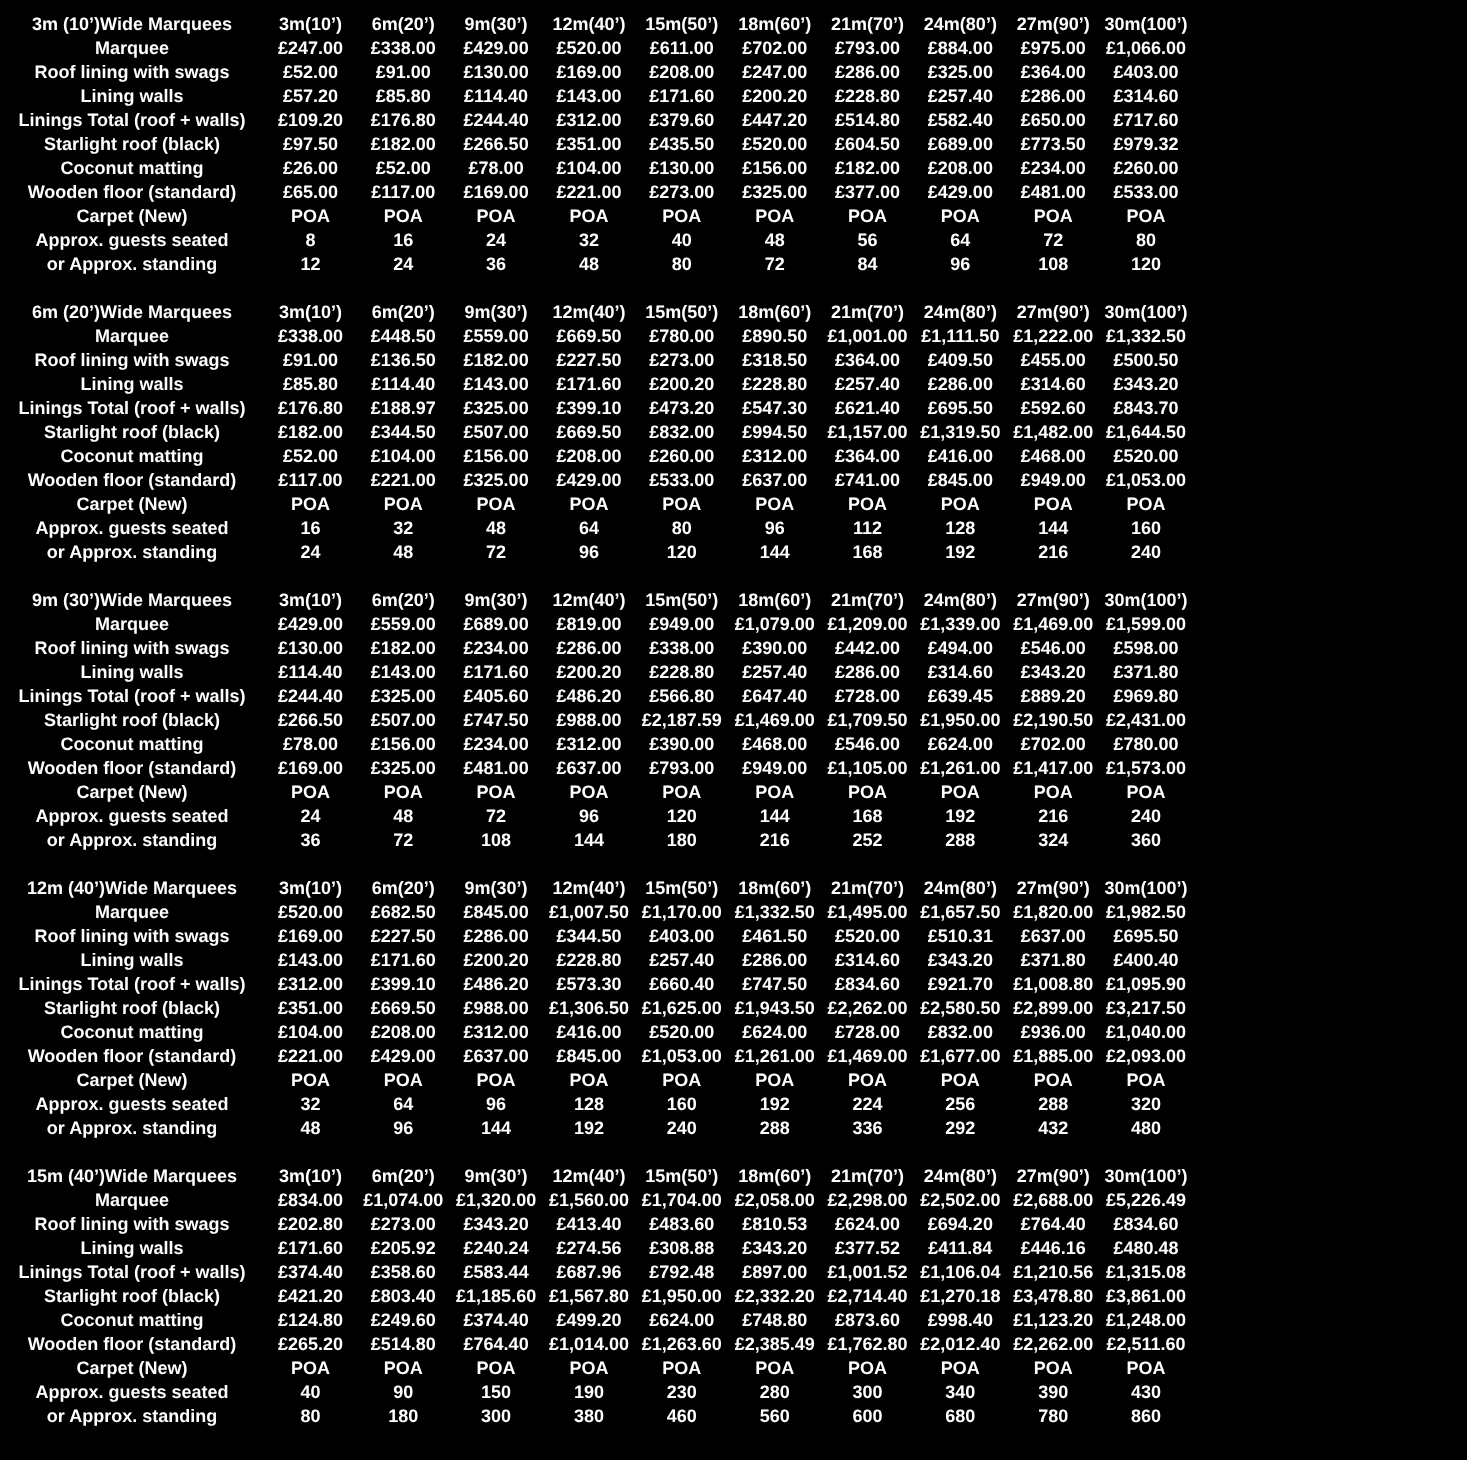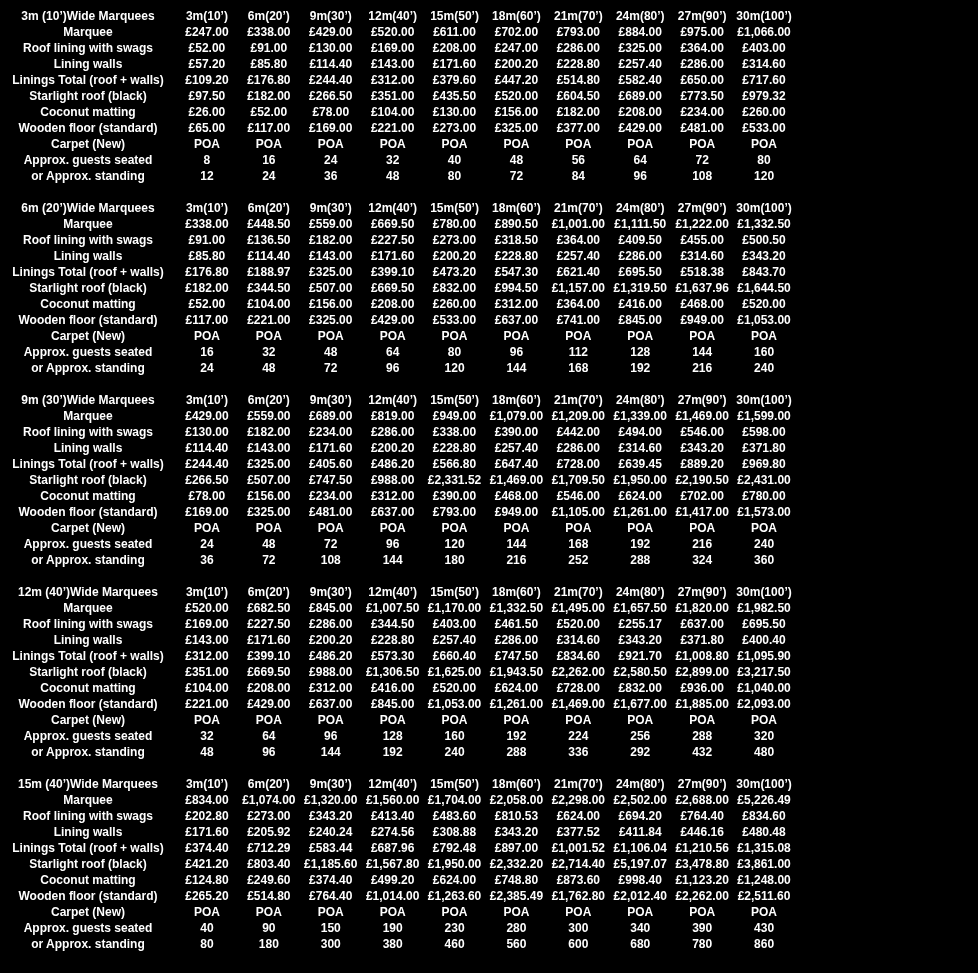--- a/index.html
+++ b/index.html
@@ -207,32 +207,32 @@
       <div class="cell">£343.20</div>
       <div class="cell">Linings Total (roof + walls)</div>
       <div class="cell">£176.80</div>
       <div class="cell">£188.97</div>
       <div class="cell">£325.00</div>
       <div class="cell">£399.10</div>
       <div class="cell">£473.20</div>
       <div class="cell">£547.30</div>
       <div class="cell">£621.40</div>
       <div class="cell">£695.50</div>
-      <div class="cell">£518.38</div>
+      <div class="cell">£592.60</div>
       <div class="cell">£843.70</div>
       <div class="cell">Starlight roof (black)</div>
       <div class="cell">£182.00</div>
       <div class="cell">£344.50</div>
       <div class="cell">£507.00</div>
       <div class="cell">£669.50</div>
       <div class="cell">£832.00</div>
       <div class="cell">£994.50</div>
       <div class="cell">£1,157.00</div>
       <div class="cell">£1,319.50</div>
-      <div class="cell">£1,637.96</div>
+      <div class="cell">£1,482.00</div>
       <div class="cell">£1,644.50</div>
       <div class="cell">Coconut matting</div>
       <div class="cell">£52.00</div>
       <div class="cell">£104.00</div>
       <div class="cell">£156.00</div>
       <div class="cell">£208.00</div>
       <div class="cell">£260.00</div>
       <div class="cell">£312.00</div>
       <div class="cell">£364.00</div>
       <div class="cell">£416.00</div>
@@ -337,21 +337,21 @@
       <div class="cell">£647.40</div>
       <div class="cell">£728.00</div>
       <div class="cell">£639.45</div>
       <div class="cell">£889.20</div>
       <div class="cell">£969.80</div>
       <div class="cell">Starlight roof (black)</div>
       <div class="cell">£266.50</div>
       <div class="cell">£507.00</div>
       <div class="cell">£747.50</div>
       <div class="cell">£988.00</div>
-      <div class="cell">£2,331.52</div>
+      <div class="cell">£2,187.59</div>
       <div class="cell">£1,469.00</div>
       <div class="cell">£1,709.50</div>
       <div class="cell">£1,950.00</div>
       <div class="cell">£2,190.50</div>
       <div class="cell">£2,431.00</div>
       <div class="cell">Coconut matting</div>
       <div class="cell">£78.00</div>
       <div class="cell">£156.00</div>
       <div class="cell">£234.00</div>
       <div class="cell">£312.00</div>
@@ -430,21 +430,21 @@
       <div class="cell">£1,820.00</div>
       <div class="cell">£1,982.50</div>
       <div class="cell">Roof lining with swags</div>
       <div class="cell">£169.00</div>
       <div class="cell">£227.50</div>
       <div class="cell">£286.00</div>
       <div class="cell">£344.50</div>
       <div class="cell">£403.00</div>
       <div class="cell">£461.50</div>
       <div class="cell">£520.00</div>
-      <div class="cell">£255.17</div>
+      <div class="cell">£510.31</div>
       <div class="cell">£637.00</div>
       <div class="cell">£695.50</div>
       <div class="cell">Lining walls</div>
       <div class="cell">£143.00</div>
       <div class="cell">£171.60</div>
       <div class="cell">£200.20</div>
       <div class="cell">£228.80</div>
       <div class="cell">£257.40</div>
       <div class="cell">£286.00</div>
       <div class="cell">£314.60</div>
@@ -569,38 +569,38 @@
       <div class="cell">£240.24</div>
       <div class="cell">£274.56</div>
       <div class="cell">£308.88</div>
       <div class="cell">£343.20</div>
       <div class="cell">£377.52</div>
       <div class="cell">£411.84</div>
       <div class="cell">£446.16</div>
       <div class="cell">£480.48</div>
       <div class="cell">Linings Total (roof + walls)</div>
       <div class="cell">£374.40</div>
-      <div class="cell">£712.29</div>
+      <div class="cell">£358.60</div>
       <div class="cell">£583.44</div>
       <div class="cell">£687.96</div>
       <div class="cell">£792.48</div>
       <div class="cell">£897.00</div>
       <div class="cell">£1,001.52</div>
       <div class="cell">£1,106.04</div>
       <div class="cell">£1,210.56</div>
       <div class="cell">£1,315.08</div>
       <div class="cell">Starlight roof (black)</div>
       <div class="cell">£421.20</div>
       <div class="cell">£803.40</div>
       <div class="cell">£1,185.60</div>
       <div class="cell">£1,567.80</div>
       <div class="cell">£1,950.00</div>
       <div class="cell">£2,332.20</div>
       <div class="cell">£2,714.40</div>
-      <div class="cell">£5,197.07</div>
+      <div class="cell">£1,270.18</div>
       <div class="cell">£3,478.80</div>
       <div class="cell">£3,861.00</div>
       <div class="cell">Coconut matting</div>
       <div class="cell">£124.80</div>
       <div class="cell">£249.60</div>
       <div class="cell">£374.40</div>
       <div class="cell">£499.20</div>
       <div class="cell">£624.00</div>
       <div class="cell">£748.80</div>
       <div class="cell">£873.60</div>

